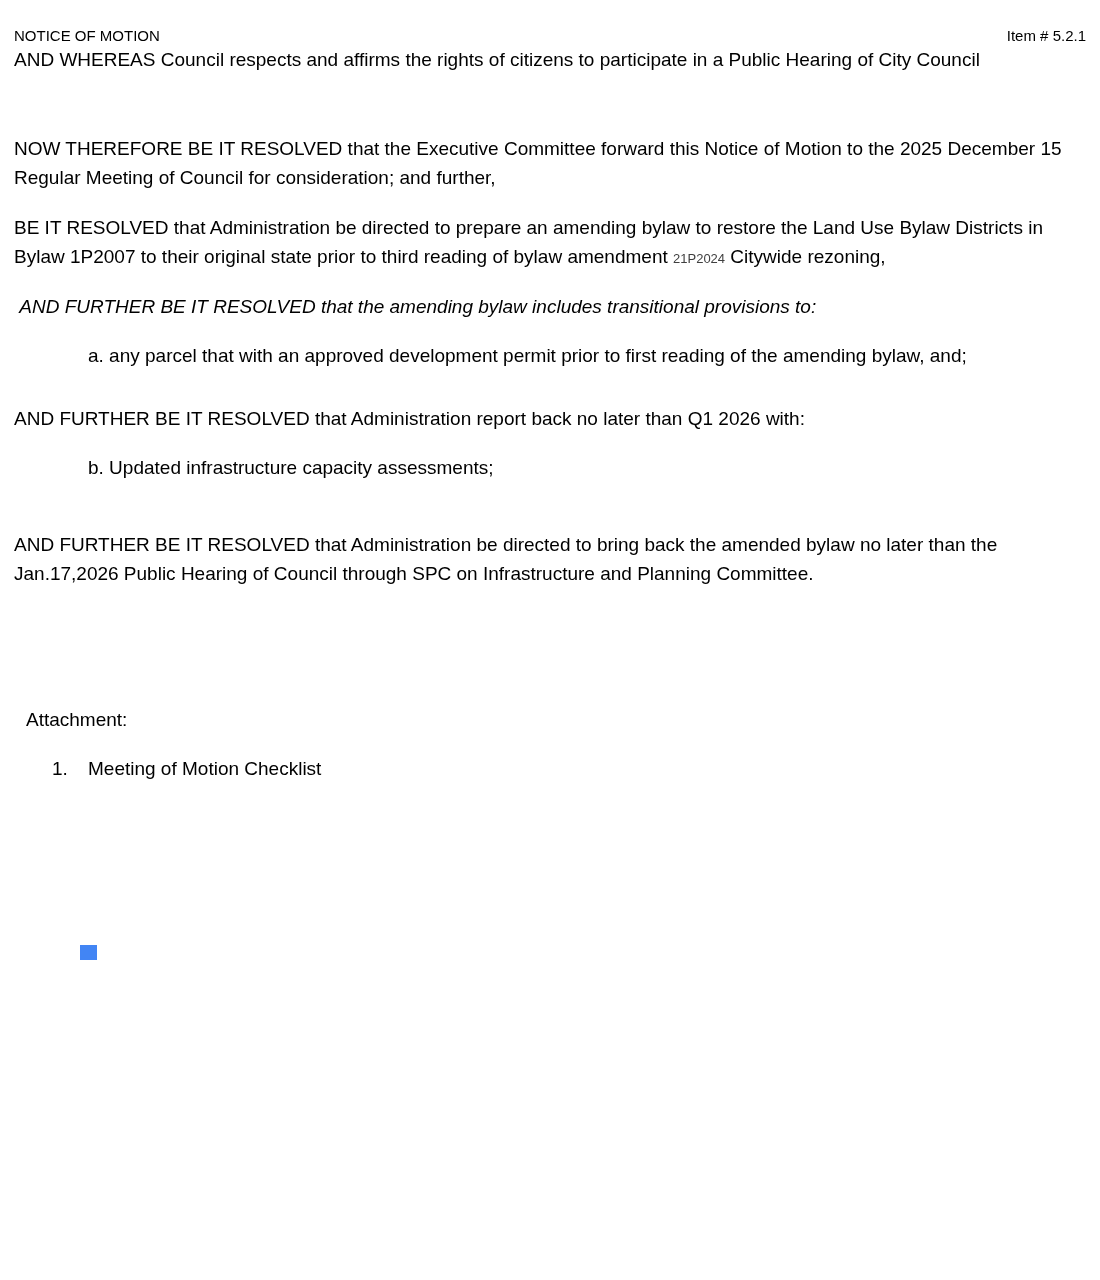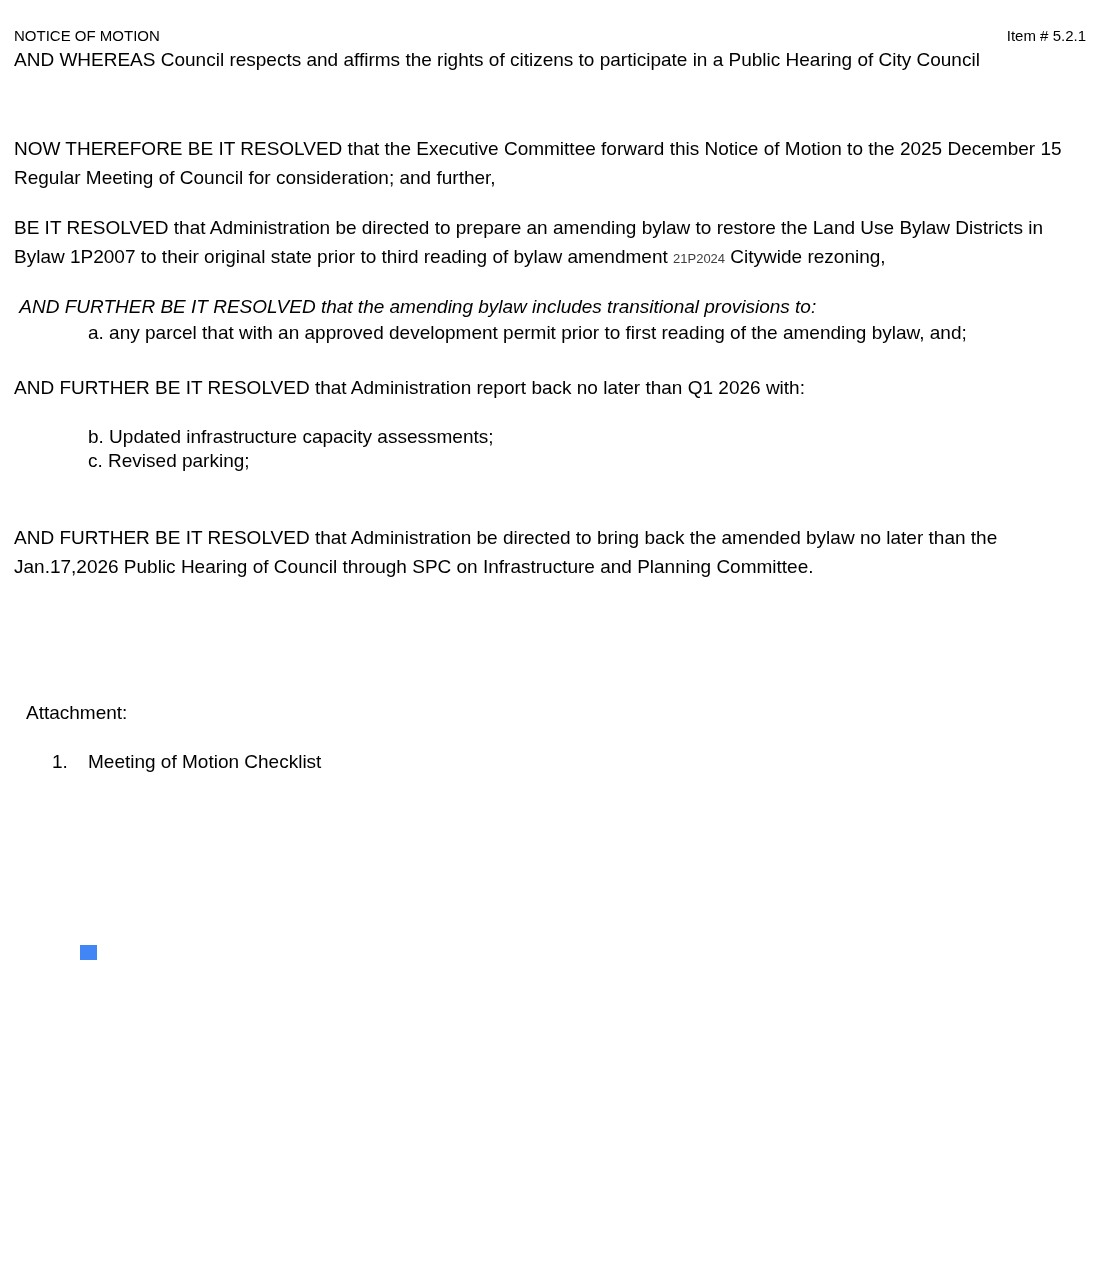--- a/index.html
+++ b/index.html
@@ -30,33 +30,33 @@
     margin: 0;
     font-size: 19px;
     line-height: 29px;
     color: #000000;
   }
   .pre { white-space: pre-wrap; }
   .p-whereas      { }
   .p-now          { margin-top: 60px; }
   .p-resolved     { margin-top: 21px; }
   .p-transitional { margin-top: 19px; font-style: italic; }
-  .p-report       { margin-top: 28px; }
+  .p-report       { margin-top: 36px; }
   .p-bringback    { margin-top: 50px; }
   .p-attachment   { margin-top: 117px; margin-left: 12px; }
   .bylaw-ref {
     font-size: 13px;
     color: #3f3f3f;
   }
   .sub-list {
     margin: 0 0 0 74px;
     font-size: 19px;
     line-height: 24px;
   }
-  .list-transitional { }
+  .list-transitional { margin-top: 23px; }
   .list-report       { margin-top: 23px; }
   .list-item { margin: 0; }
   .attachment-row {
     margin: 20px 0 0 38px;
     display: flex;
     font-size: 19px;
     line-height: 29px;
   }
   .attachment-number {
     flex: 0 0 36px;
@@ -89,21 +89,20 @@
   <p class="body-para pre p-transitional"> AND FURTHER BE IT RESOLVED that the amending bylaw includes transitional provisions to:</p>
 
   <div class="sub-list list-transitional">
     <p class="list-item">a. any parcel that with an approved development permit prior to first reading of the amending bylaw, and;</p>
   </div>
 
   <p class="body-para p-report">AND FURTHER BE IT RESOLVED that Administration report back no later than Q1 2026 with:</p>
 
   <div class="sub-list list-report">
     <p class="list-item">b. Updated infrastructure capacity assessments;</p>
-    <p class="list-item">c. Revised parking;</p>
   </div>
 
   <p class="body-para p-bringback">AND FURTHER BE IT RESOLVED that Administration be directed to bring back the amended bylaw no later than the Jan.17,2026 Public Hearing of Council through SPC on Infrastructure and Planning Committee.</p>
 
   <p class="body-para p-attachment">Attachment:</p>
 
   <div class="attachment-row">
     <span class="attachment-number">1.</span>
     <span>Meeting of Motion Checklist</span>
   </div>

